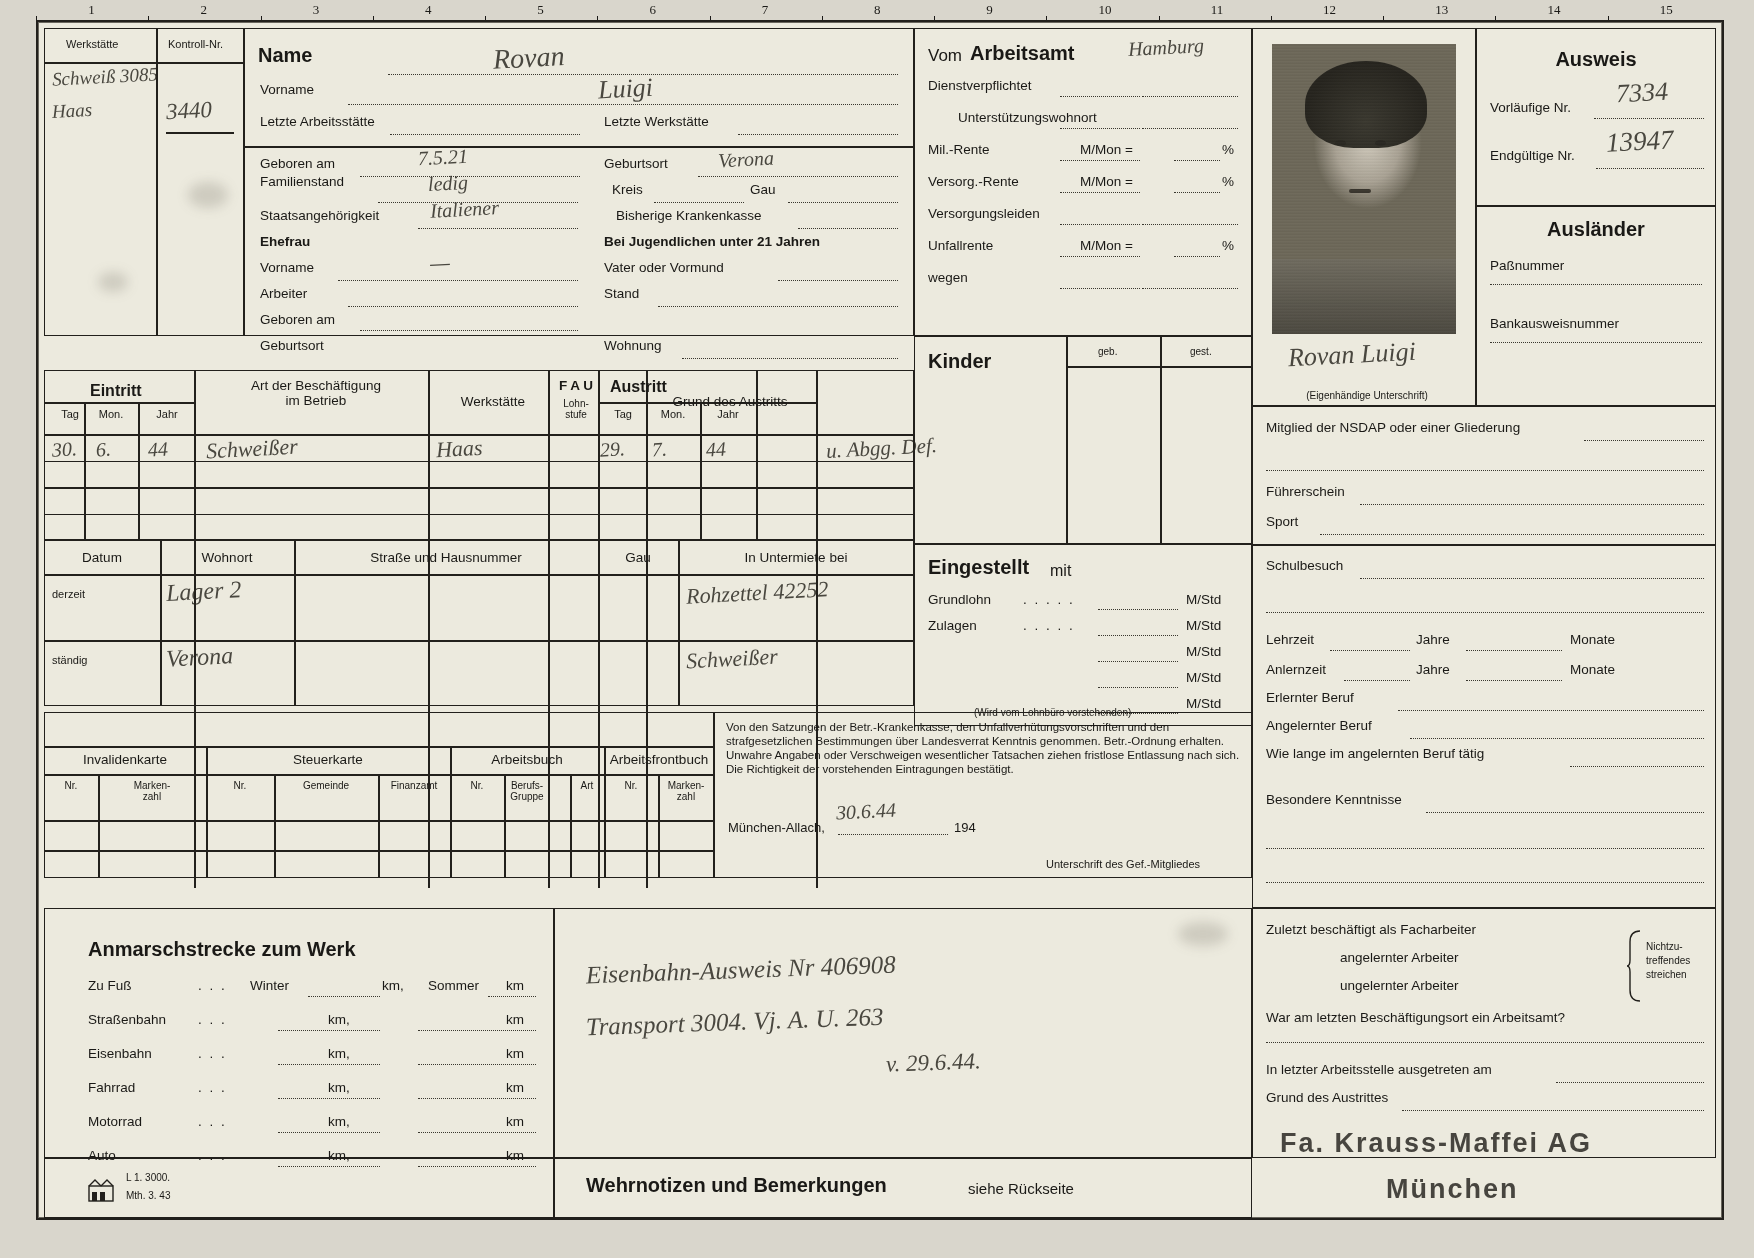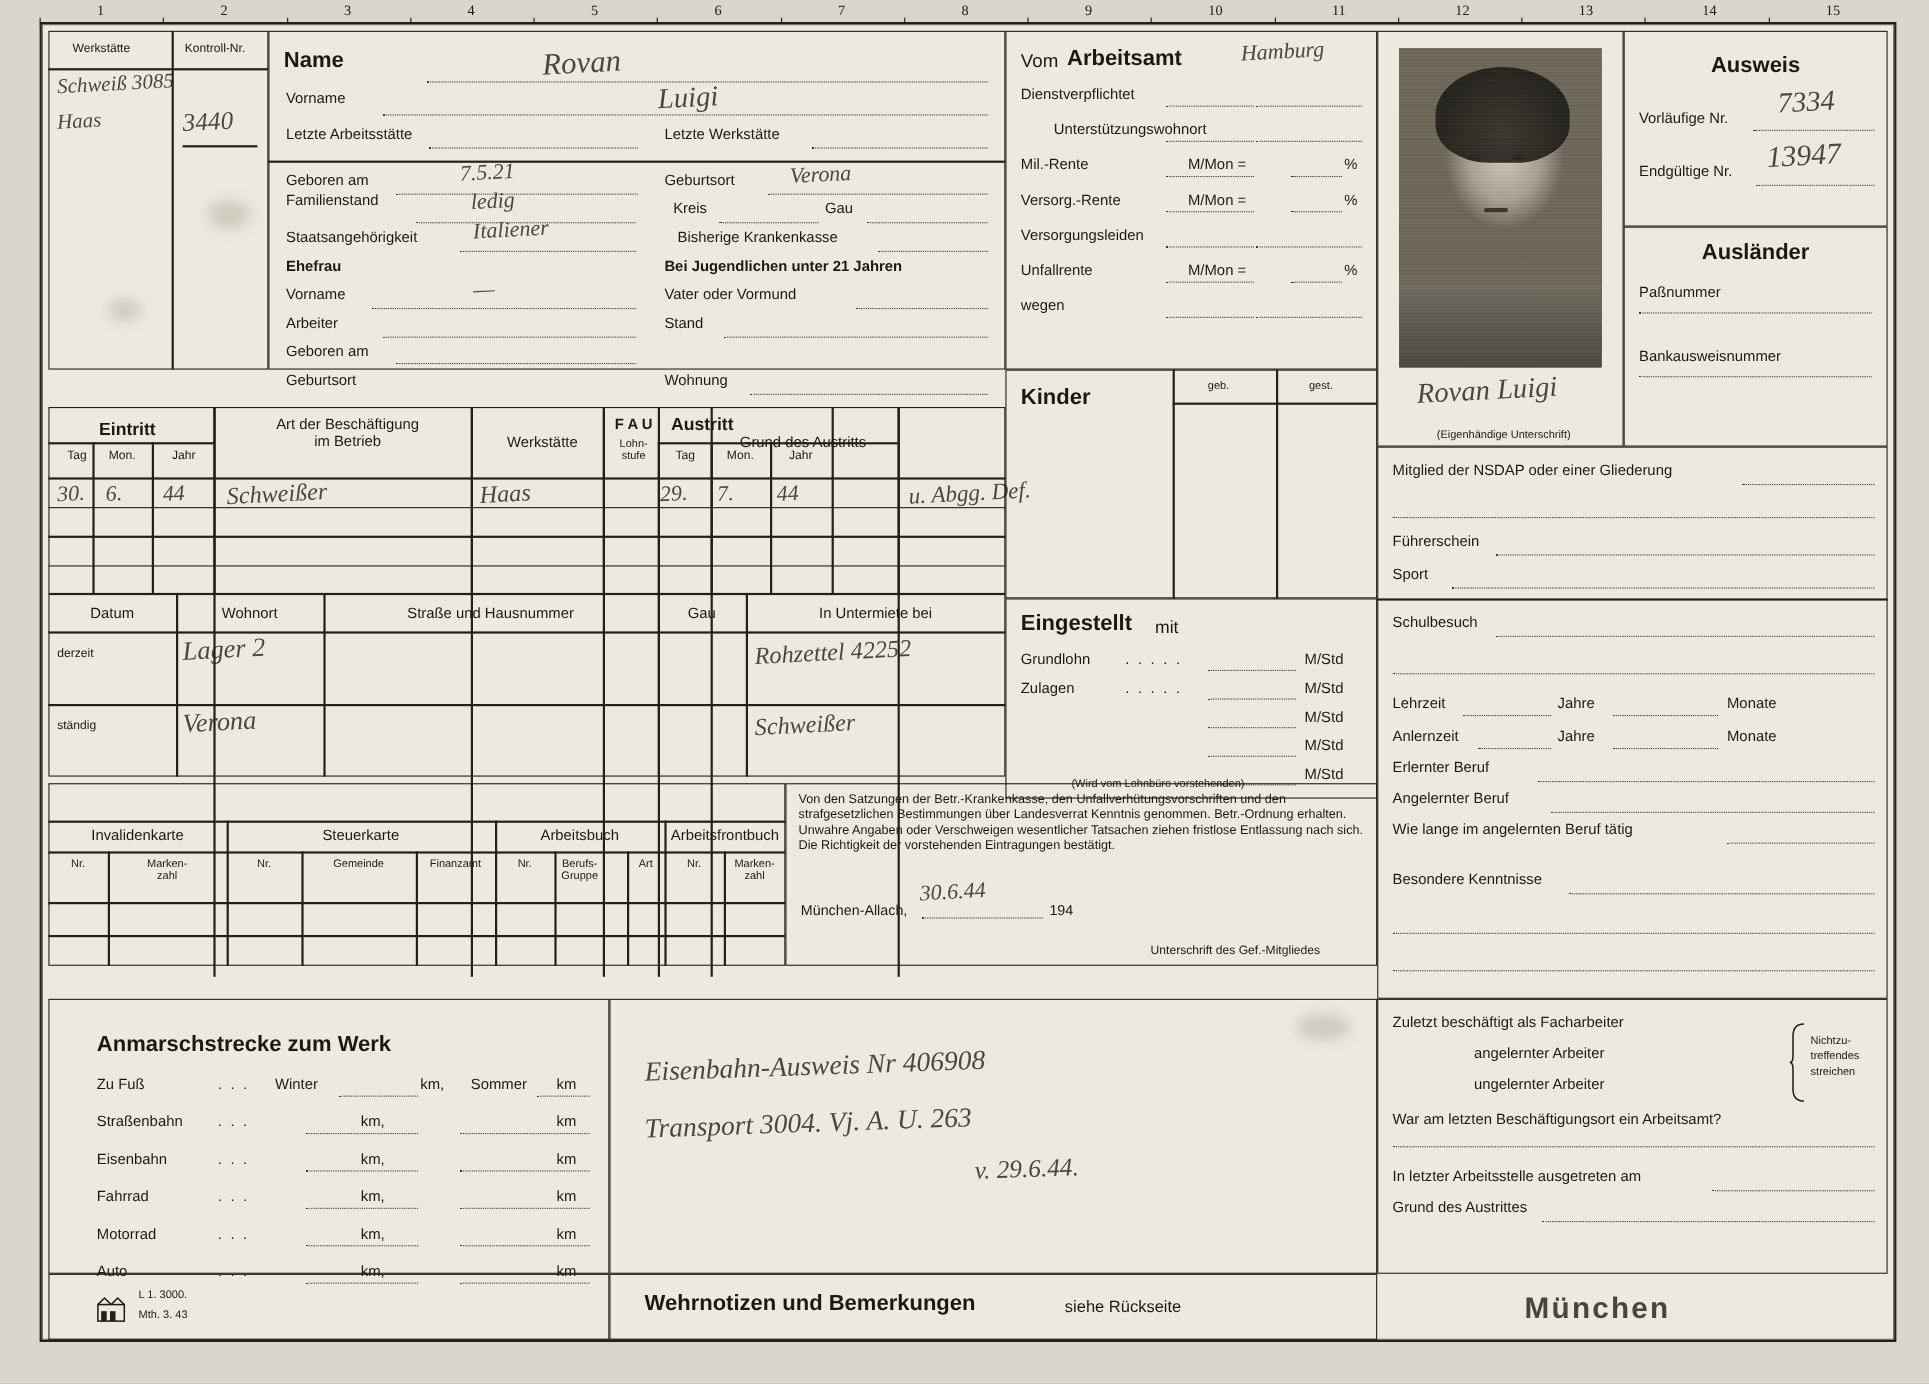--- a/index.html
+++ b/index.html
@@ -281,20 +281,21 @@
 streichen</div>
     <svg style="position:absolute;left:1588px;top:908px;width:18px;height:72px;" viewBox="0 0 18 72">
         <path d="M14 1 Q4 1 4 12 L4 30 Q4 36 1 36 Q4 36 4 42 L4 60 Q4 71 14 71" fill="none" stroke="#22201c" stroke-width="1.4"></path>
       </svg>
     <div class="lbl" style="left:1228px;top:988px;">War am letzten Beschäftigungsort ein Arbeitsamt?</div>
     <div class="hl" style="left:1228px;top:1020px;width:438px;"></div>
     <div class="lbl" style="left:1228px;top:1040px;">In letzter Arbeitsstelle ausgetreten am</div>
     <div class="hl" style="left:1518px;top:1060px;width:148px;"></div>
     <div class="lbl" style="left:1228px;top:1068px;">Grund des Austrittes</div>
     <div class="hl" style="left:1364px;top:1088px;width:302px;"></div>
+    <div class="stamp" style="left:1242px;top:1106px;font-size:27px;">Fa. Krauss-Maffei AG</div>
     <div class="stamp" style="left:1348px;top:1152px;font-size:27px;">München</div>
 
     <div class="box" style="left:6px;top:348px;width:870px;height:170px;"></div>
     <div id="eintritt-build">
         <div class="line" style="left: 46px; top: 380px; width: 1.5px; height: 138px;"></div>
         <div class="line" style="left: 100px; top: 380px; width: 1.5px; height: 138px;"></div>
         <div class="line" style="left: 156px; top: 348px; width: 1.5px; height: 170px;"></div>
         <div class="line" style="left: 390px; top: 348px; width: 1.5px; height: 170px;"></div>
         <div class="line" style="left: 510px; top: 348px; width: 1.5px; height: 170px;"></div>
         <div class="line" style="left: 560px; top: 380px; width: 1.5px; height: 138px;"></div>

